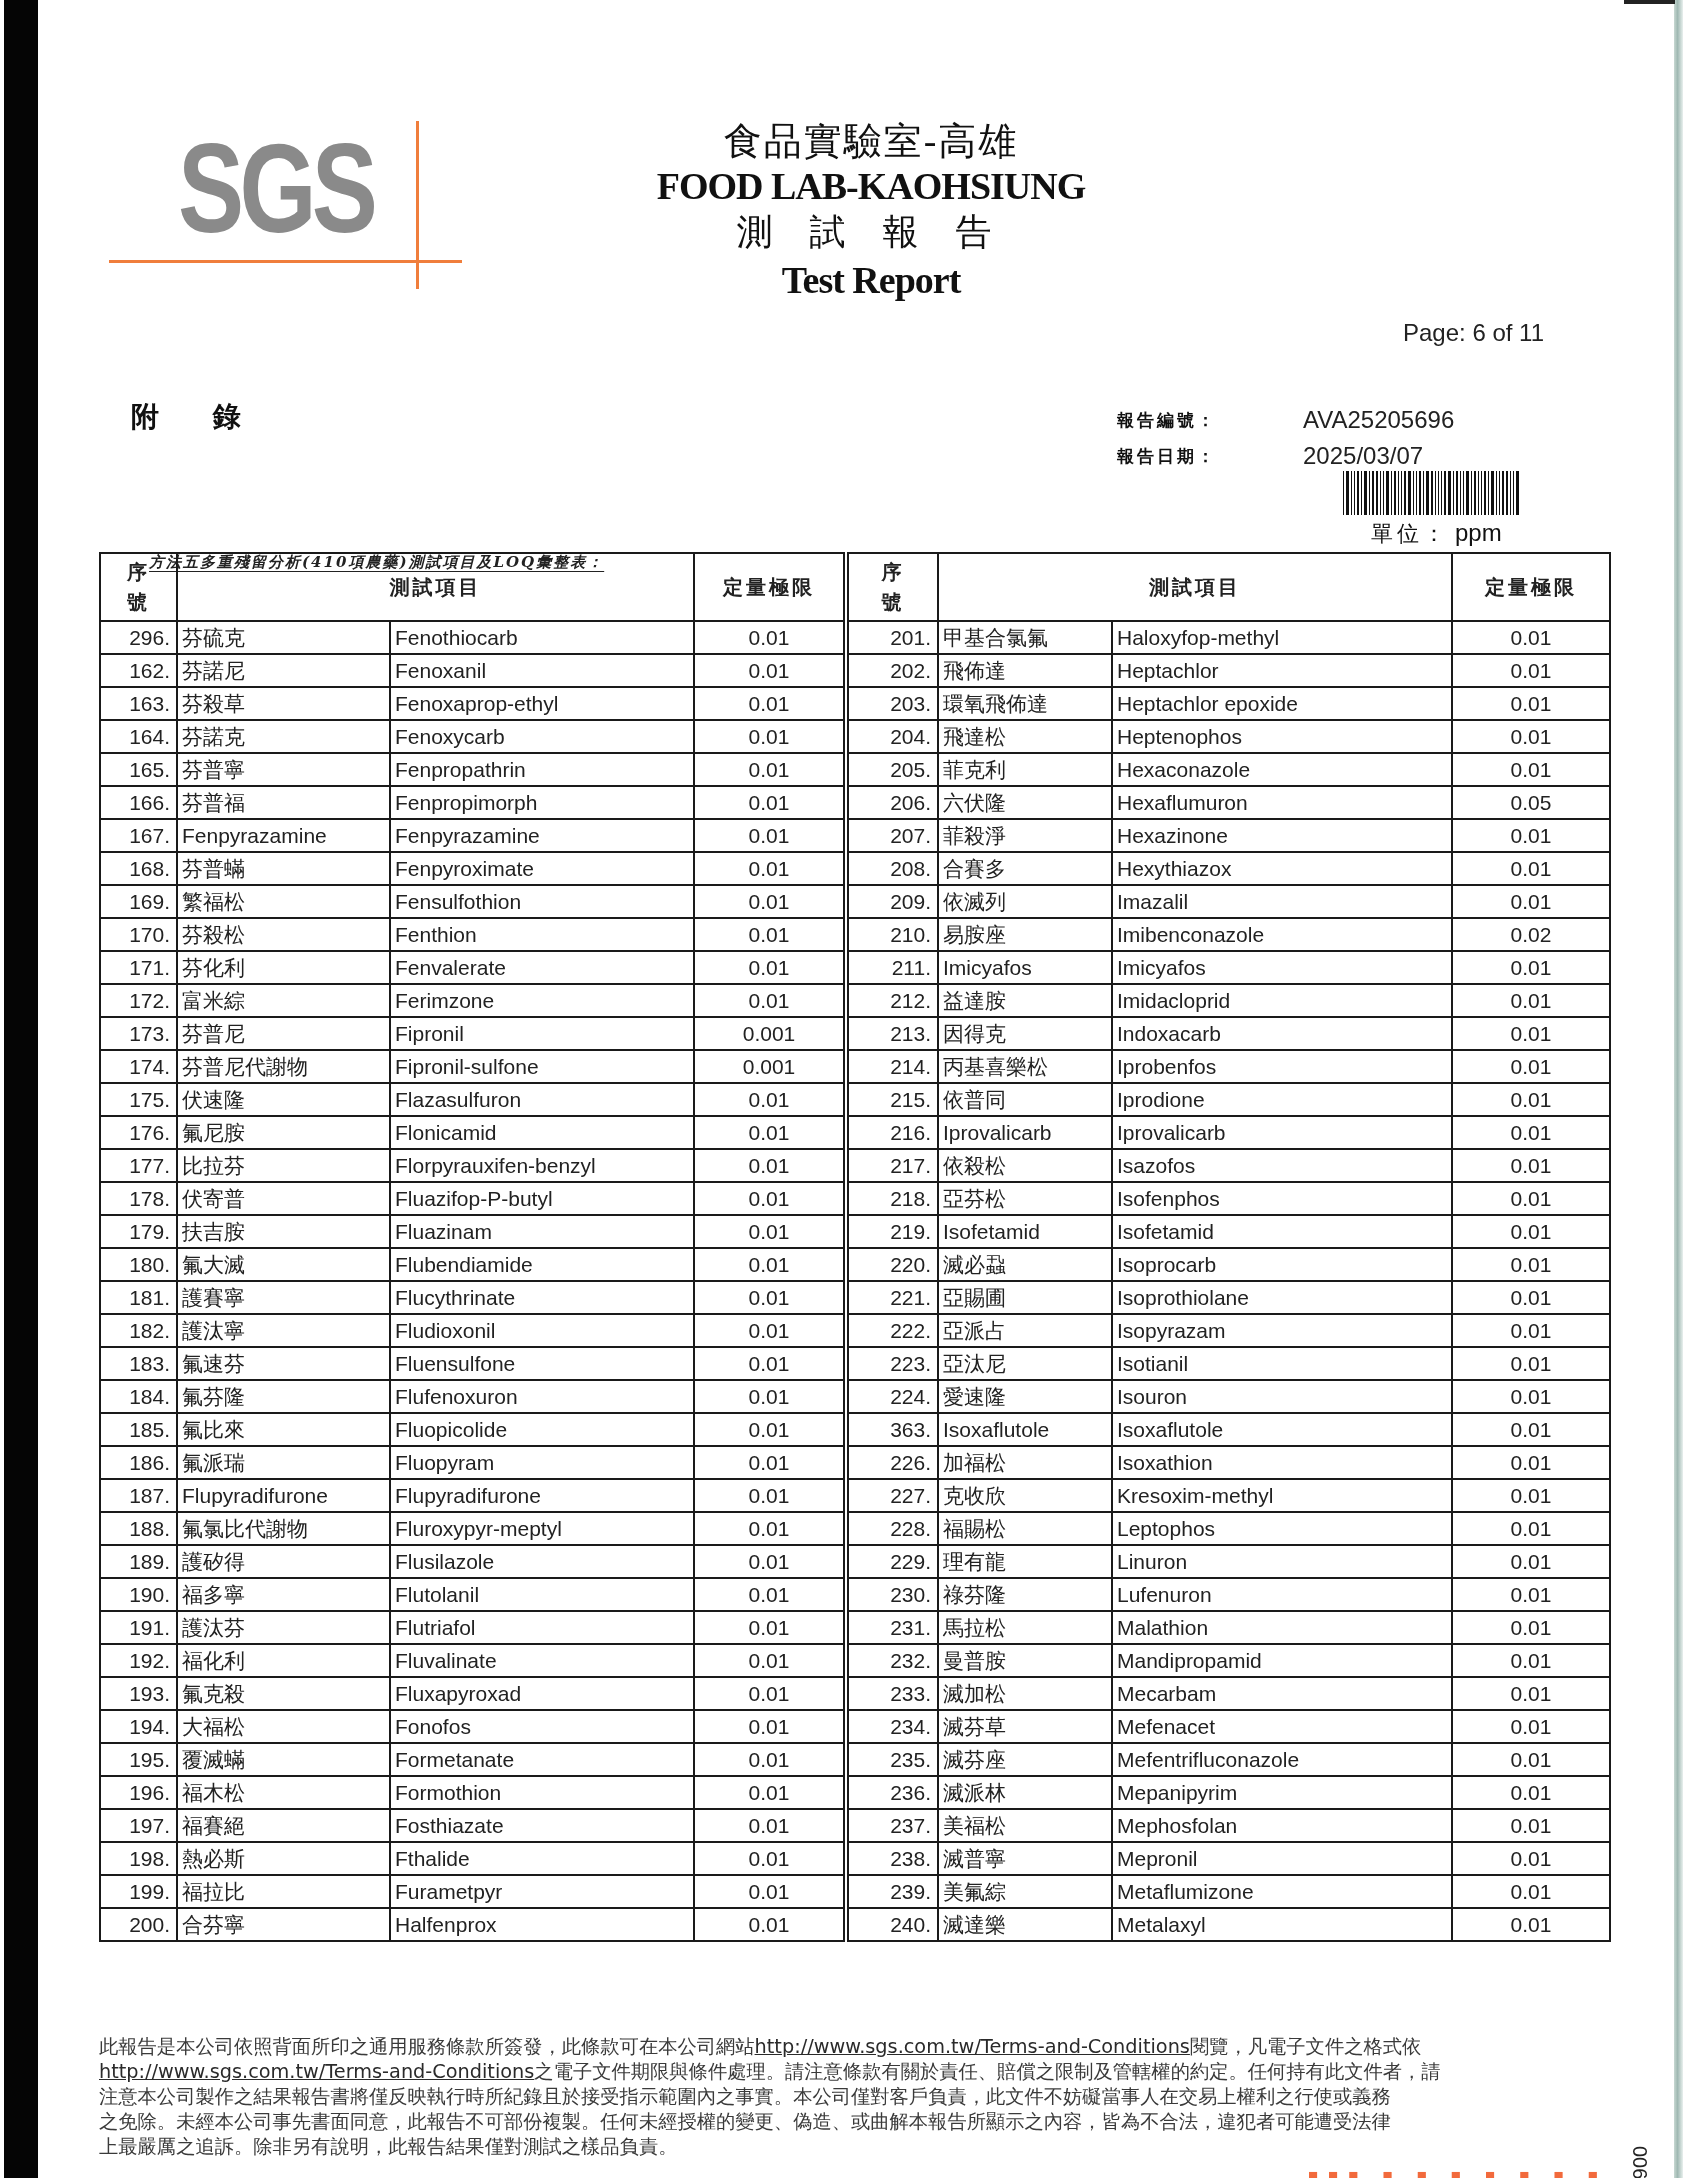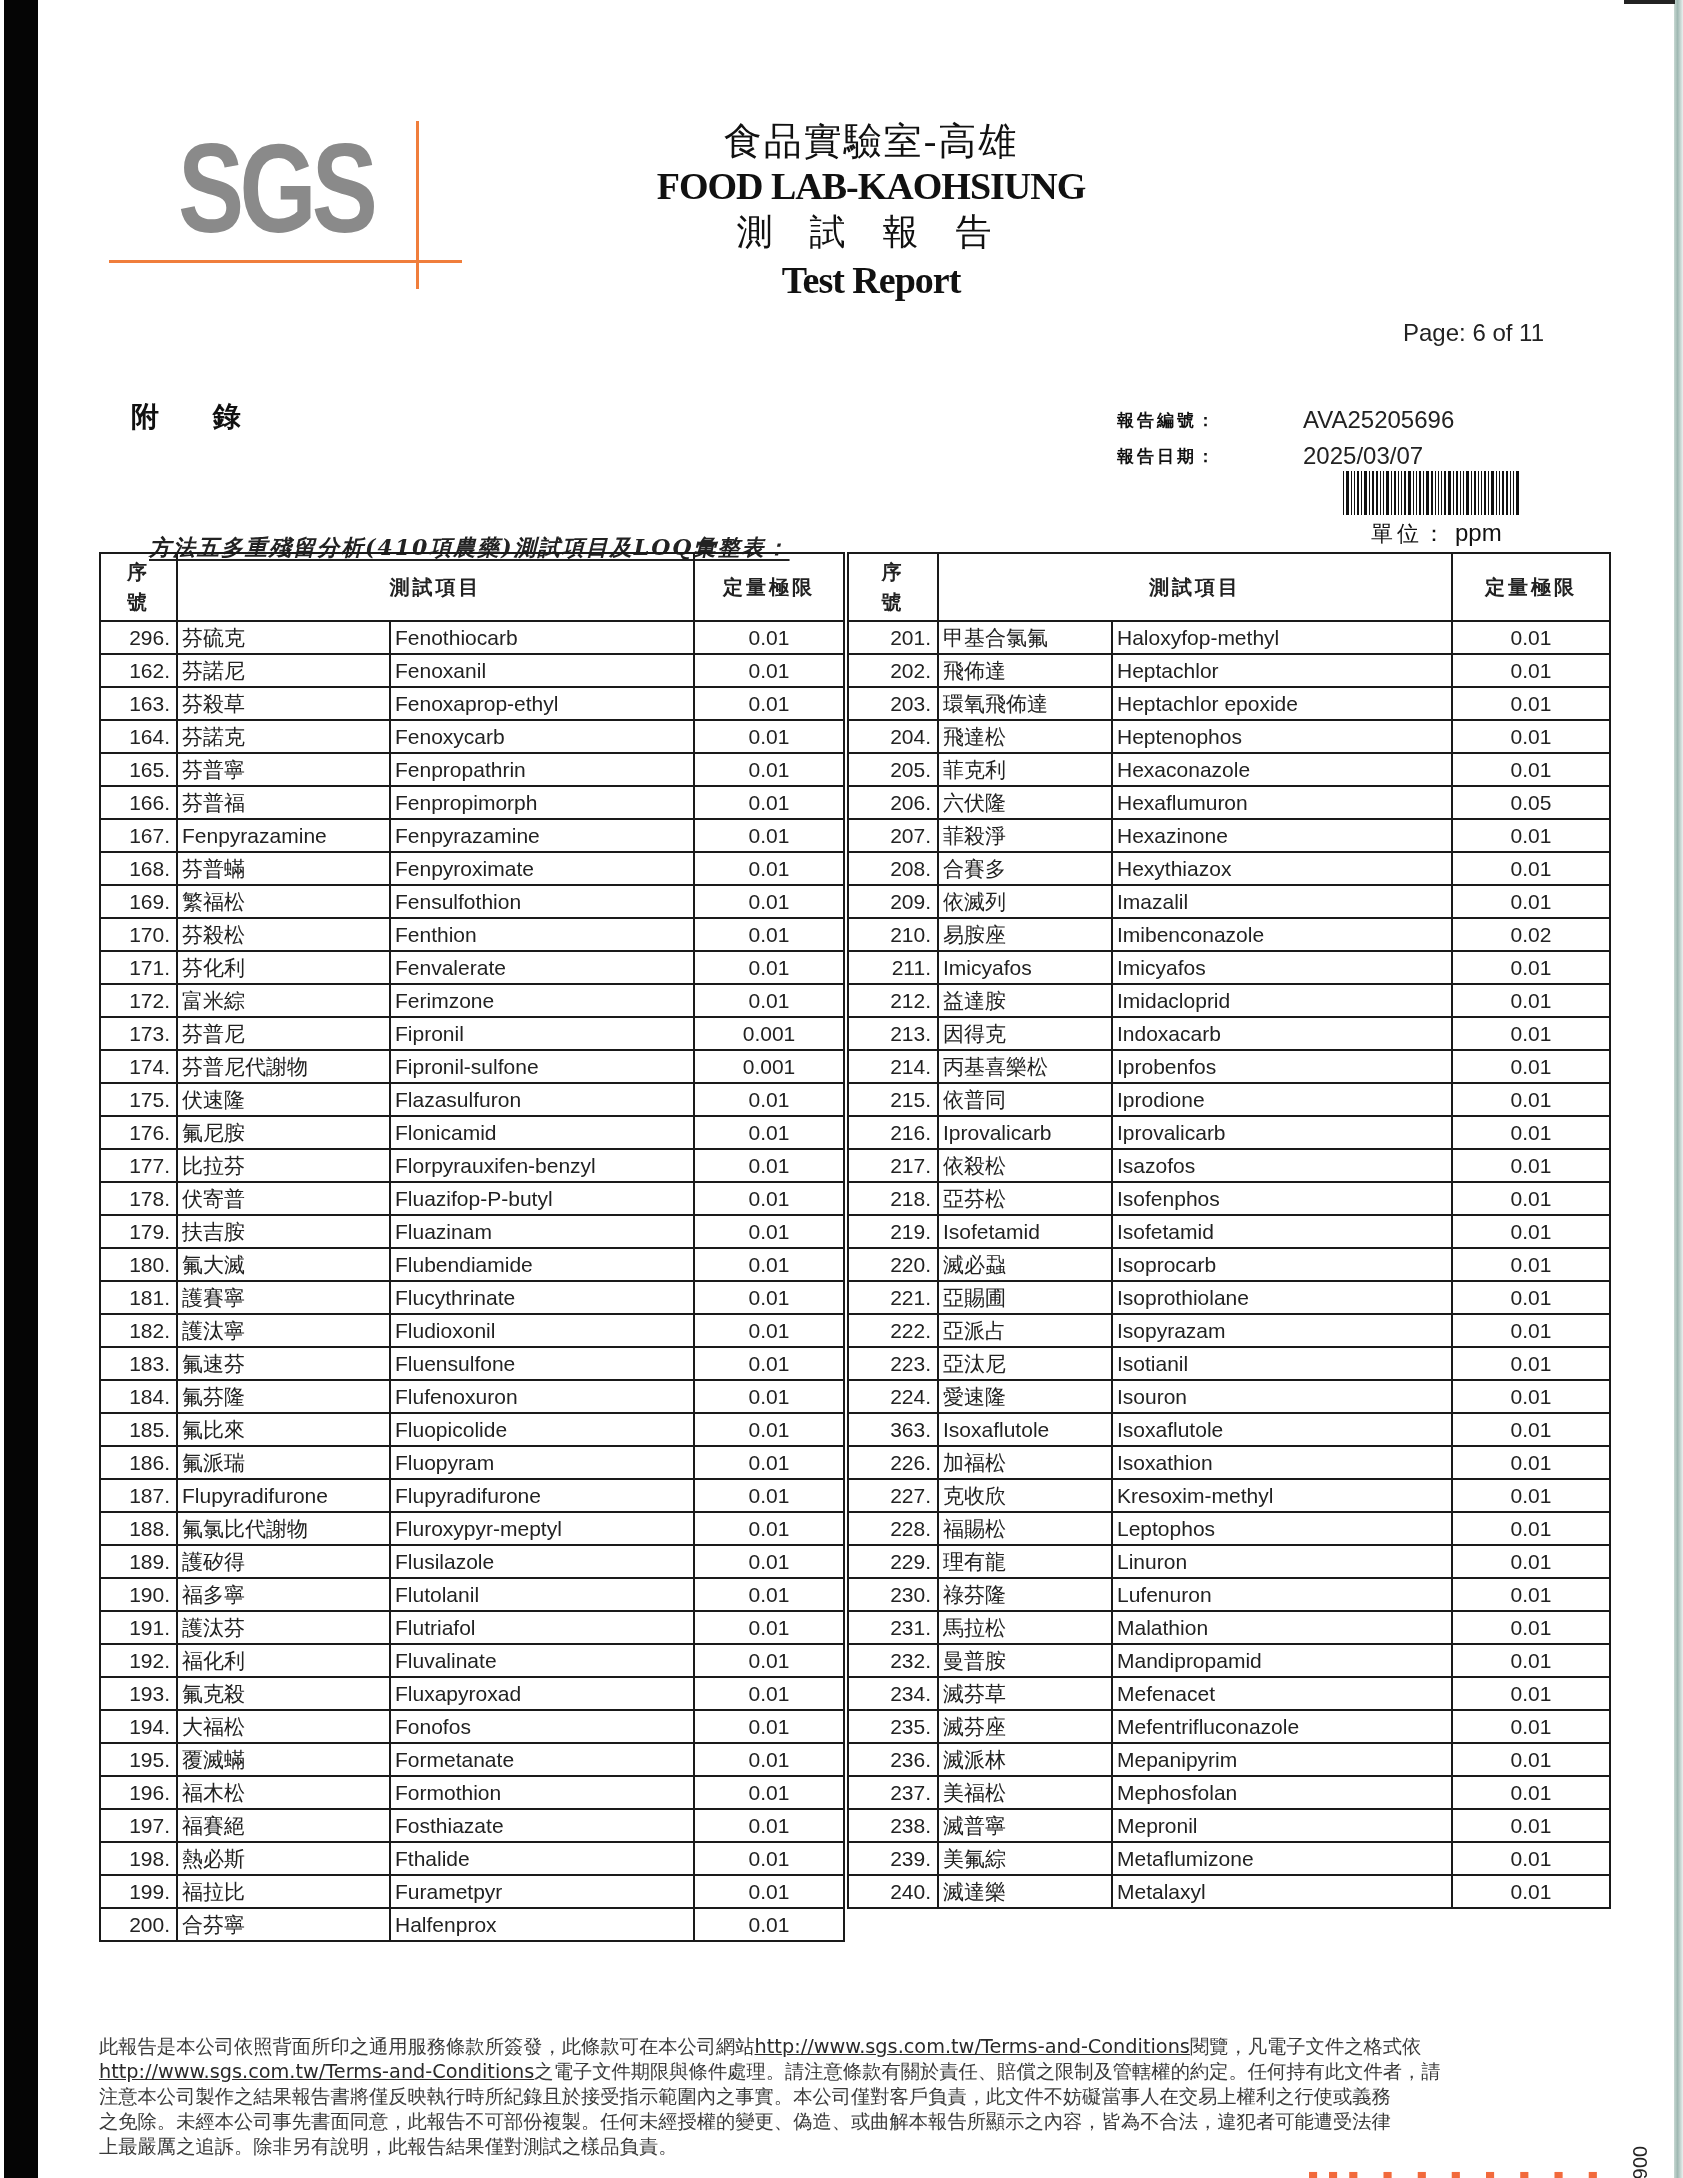--- a/index.html
+++ b/index.html
@@ -34,22 +34,22 @@
   .meta-label { width: 186px; font-family: "DejaVu Serif", serif; font-weight: bold; letter-spacing: 3px; font-size: 17px; }
   .meta-value { font-size: 24px; color: #222; }
 
   .barcode { position: absolute; left: 1343px; top: 471px; width: 226px; height: 44px; display: flex; align-items: stretch; }
   .barcode span { display: block; background: #111; margin-right: 2px; }
 
   .unit { position: absolute; left: 1371px; top: 519px; font-size: 22px; }
   .unit .u-label { font-family: "DejaVu Serif", serif; letter-spacing: 4px; }
   .unit .u-value { margin-left: 6px; font-size: 24px; }
 
-  .table-title { position: absolute; left: 149px; top: 533px; font-family: "DejaVu Serif", serif; font-weight: bold; font-style: italic;
-    font-size: 22px; letter-spacing: 2px; text-decoration: underline; text-underline-offset: 4px; color: #222; }
+  .table-title { position: absolute; left: 149px; top: 553px; font-family: "DejaVu Serif", serif; font-weight: bold; font-style: italic;
+    font-size: 15px; letter-spacing: 2px; text-decoration: underline; text-underline-offset: 4px; color: #222; }
 
   
   table.loq { position: absolute; top: 552px; border-collapse: collapse; table-layout: fixed; font-size: 21px; color: #222; }
   table.loq td, table.loq th { border: 2px solid #1a1a1a; padding: 0; height: 31px; white-space: nowrap; overflow: hidden; }
   table.loq th { height: 66px; font-family: "DejaVu Serif", serif; font-weight: bold; font-size: 20px; letter-spacing: 3px; }
   table.loq th.seq-h { line-height: 30px; }
   table.loq td.seq { text-align: right; padding-right: 6px; }
   table.loq td.cn, table.loq td.en { text-align: left; padding-left: 4px; }
   table.loq td.loq-v { text-align: center; }
   #tbl-left { left: 99px; width: 744px; }
@@ -612,20 +612,26 @@
         <td class="en">Malathion</td>
         <td class="loq-v">0.01</td>
       </tr>
       <tr>
         <td class="seq">232.</td>
         <td class="cn">曼普胺</td>
         <td class="en">Mandipropamid</td>
         <td class="loq-v">0.01</td>
       </tr>
       <tr>
+        <td class="seq">233.</td>
+        <td class="cn">滅加松</td>
+        <td class="en">Mecarbam</td>
+        <td class="loq-v">0.01</td>
+      </tr>
+      <tr>
         <td class="seq">234.</td>
         <td class="cn">滅芬草</td>
         <td class="en">Mefenacet</td>
         <td class="loq-v">0.01</td>
       </tr>
       <tr>
         <td class="seq">235.</td>
         <td class="cn">滅芬座</td>
         <td class="en">Mefentrifluconazole</td>
         <td class="loq-v">0.01</td>

